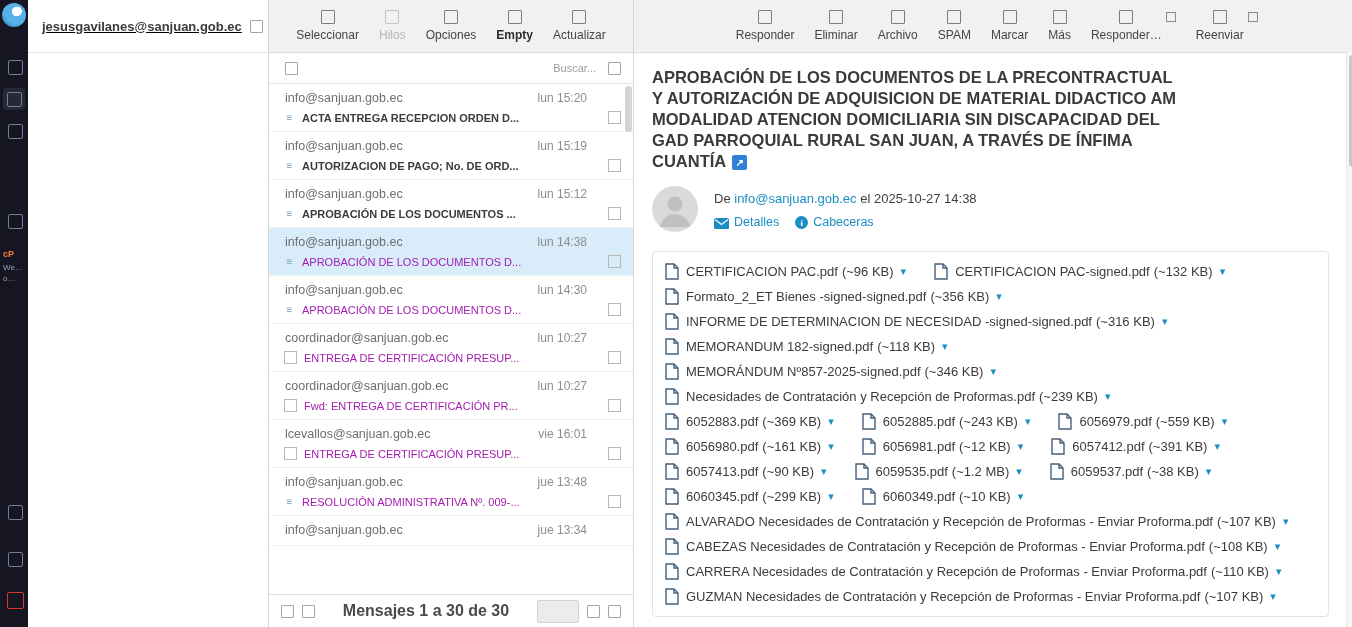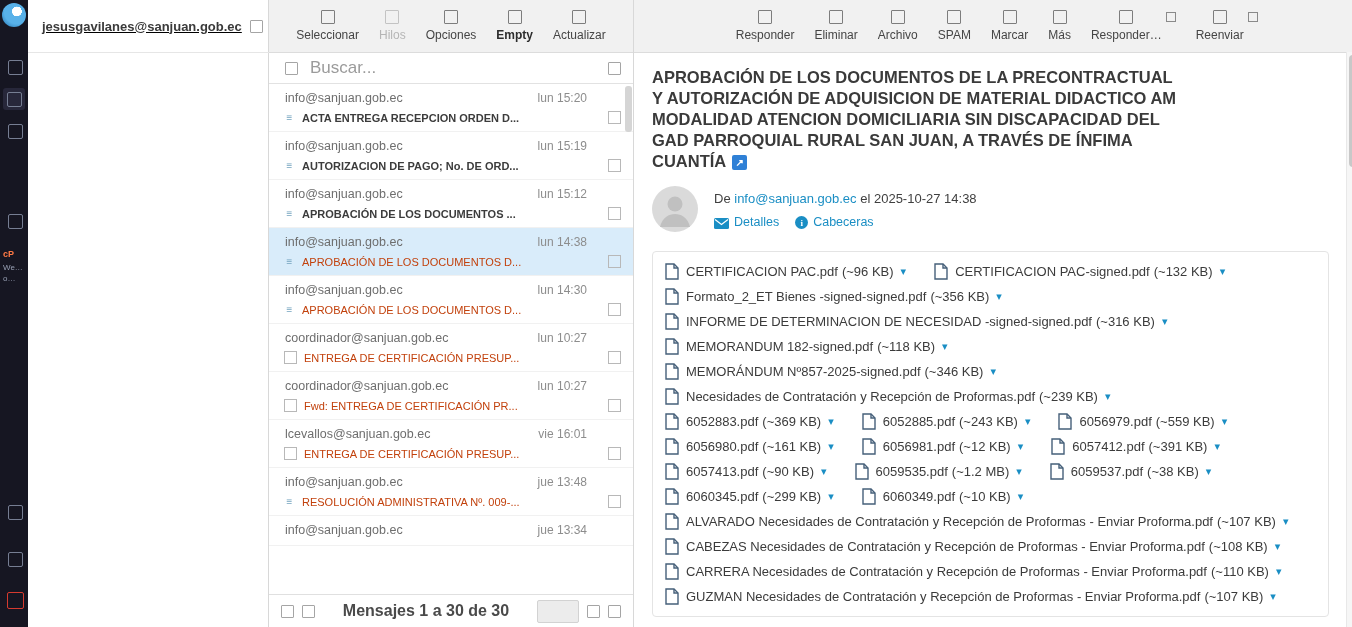--- a/index.html
+++ b/index.html
@@ -39,29 +39,29 @@
   .tbsq{width:12px;height:12px;border-color:#7d7d7d;}
   .tlabel{font-size:12px;color:#454545;white-space:nowrap;}
   .tbtn.dis .tbsq{border-color:#c3c3c3;}
   .tbtn.dis .tlabel{color:#b5b5b5;}
   .tbtn.bold .tlabel{font-weight:bold;color:#2d2d2d;}
   .splitsq{width:8px;height:8px;border:1px solid #8a8a8a;margin-top:2px;}
 
   
   .listcol{width:364px;flex:none;display:flex;flex-direction:column;background:#fff;border-right:1px solid #d8d8d8;position:relative;}
   .searchbar{height:30px;flex:none;display:flex;align-items:center;gap:10px;padding:0 12px 0 16px;border-bottom:1px solid #e2e2e2;}
-  .searchinput{flex:1;border:none;outline:none;background:transparent;font-size:17px;font-family:inherit;color:#555;}
+  .searchinput{flex:1;border:none;outline:none;background:transparent;font-size:11px;font-family:inherit;color:#555;text-align:right;}
   .searchinput::placeholder{color:#9b9b9b;}
   .message-list{flex:1;overflow:hidden;}
   .msg{padding:6px 12px 7px 14px;border-bottom:1px solid #f1f1f1;cursor:pointer;}
   .msg.sel{background:#d9ecfa;}
   .mline1{display:flex;justify-content:space-between;align-items:center;font-size:12.5px;color:#6e6e6e;padding:1px 34px 1px 2px;}
   .mdate{color:#8d8d8d;font-size:12px;}
   .mline2{display:flex;align-items:center;gap:7px;margin-top:5px;padding-left:1px;font-size:11px;}
-  .msub{flex:1;white-space:nowrap;overflow:hidden;color:#c2410c;}
+  .msub{flex:1;white-space:nowrap;overflow:hidden;color:#a21caf;}
   .msg.unread .msub{font-weight:bold;color:#3c3c3c;}
   .eqmark{width:11px;color:#74a4bf;font-size:10px;line-height:11px;text-align:center;}
   .eqmark::after{content:"\2261";}
   .msq,.flagsq{width:11px;height:11px;border:1px solid #b8b8b8;}
   .listfooter{height:32px;flex:none;border-top:1px solid #e0e0e0;background:#fff;display:flex;align-items:center;gap:8px;padding:0 12px;}
   .countinfo{flex:1;text-align:center;font-size:16px;font-weight:bold;color:#4a4a4a;}
   .pageinput{width:36px;height:19px;background:#ececec;border:1px solid #d2d2d2;border-radius:2px;font-family:inherit;}
 
   
   .reading{flex:1;display:flex;flex-direction:column;background:#fff;position:relative;}

